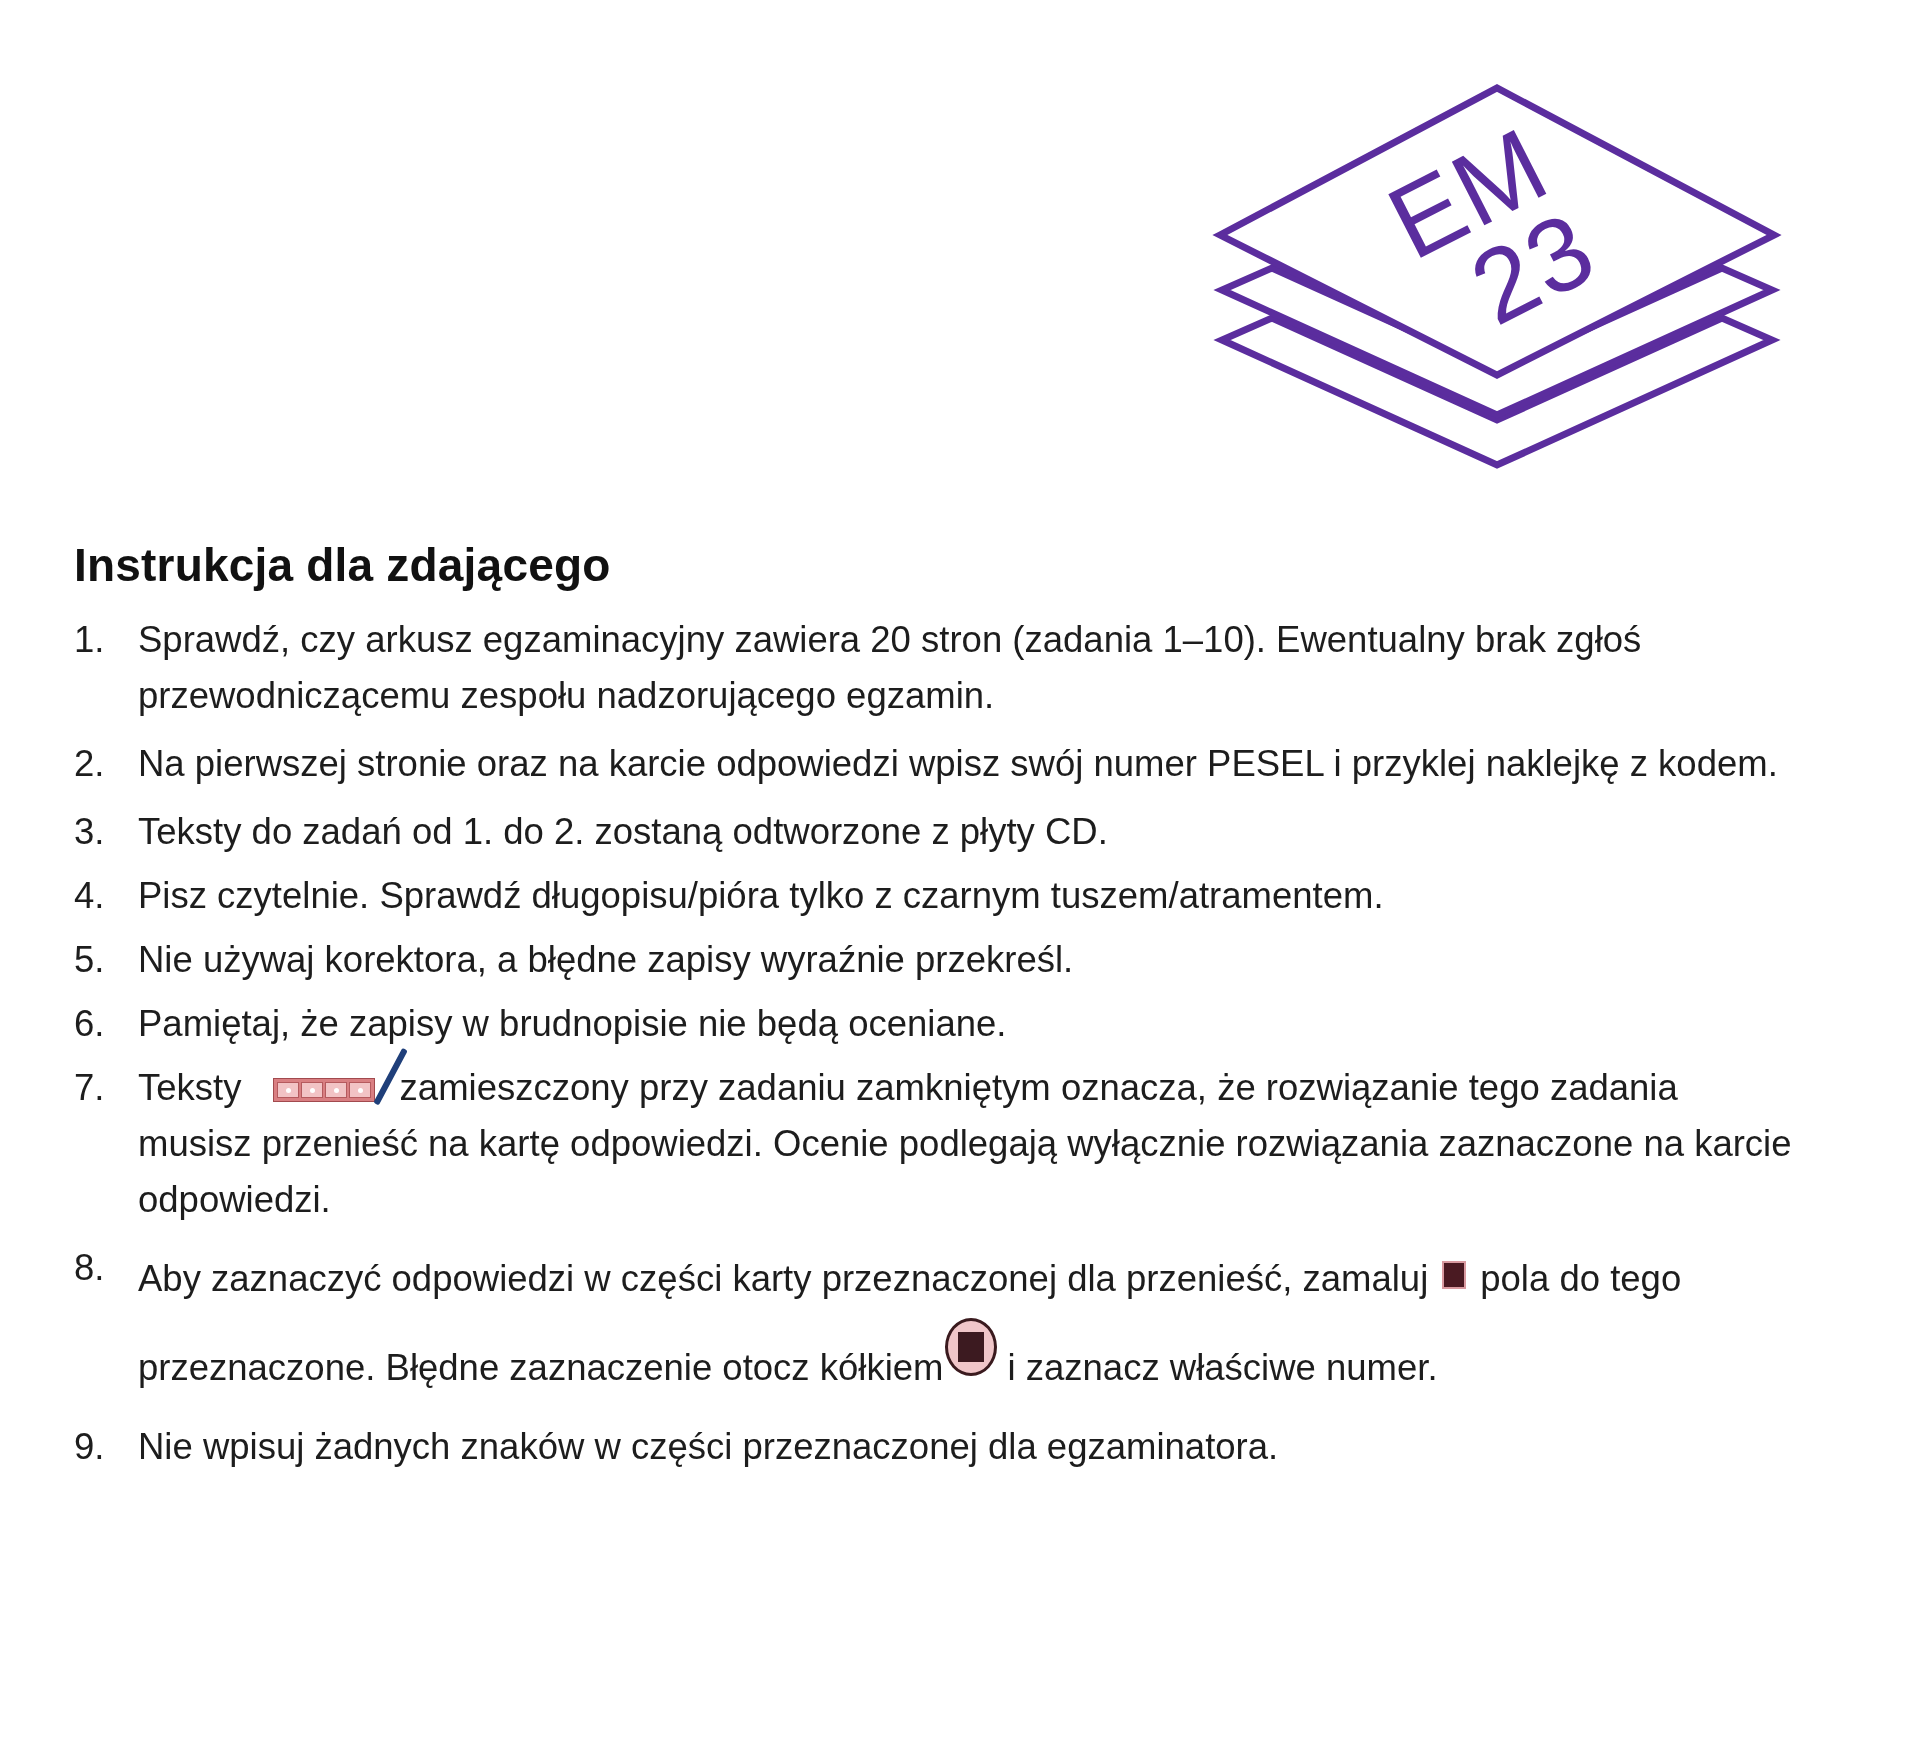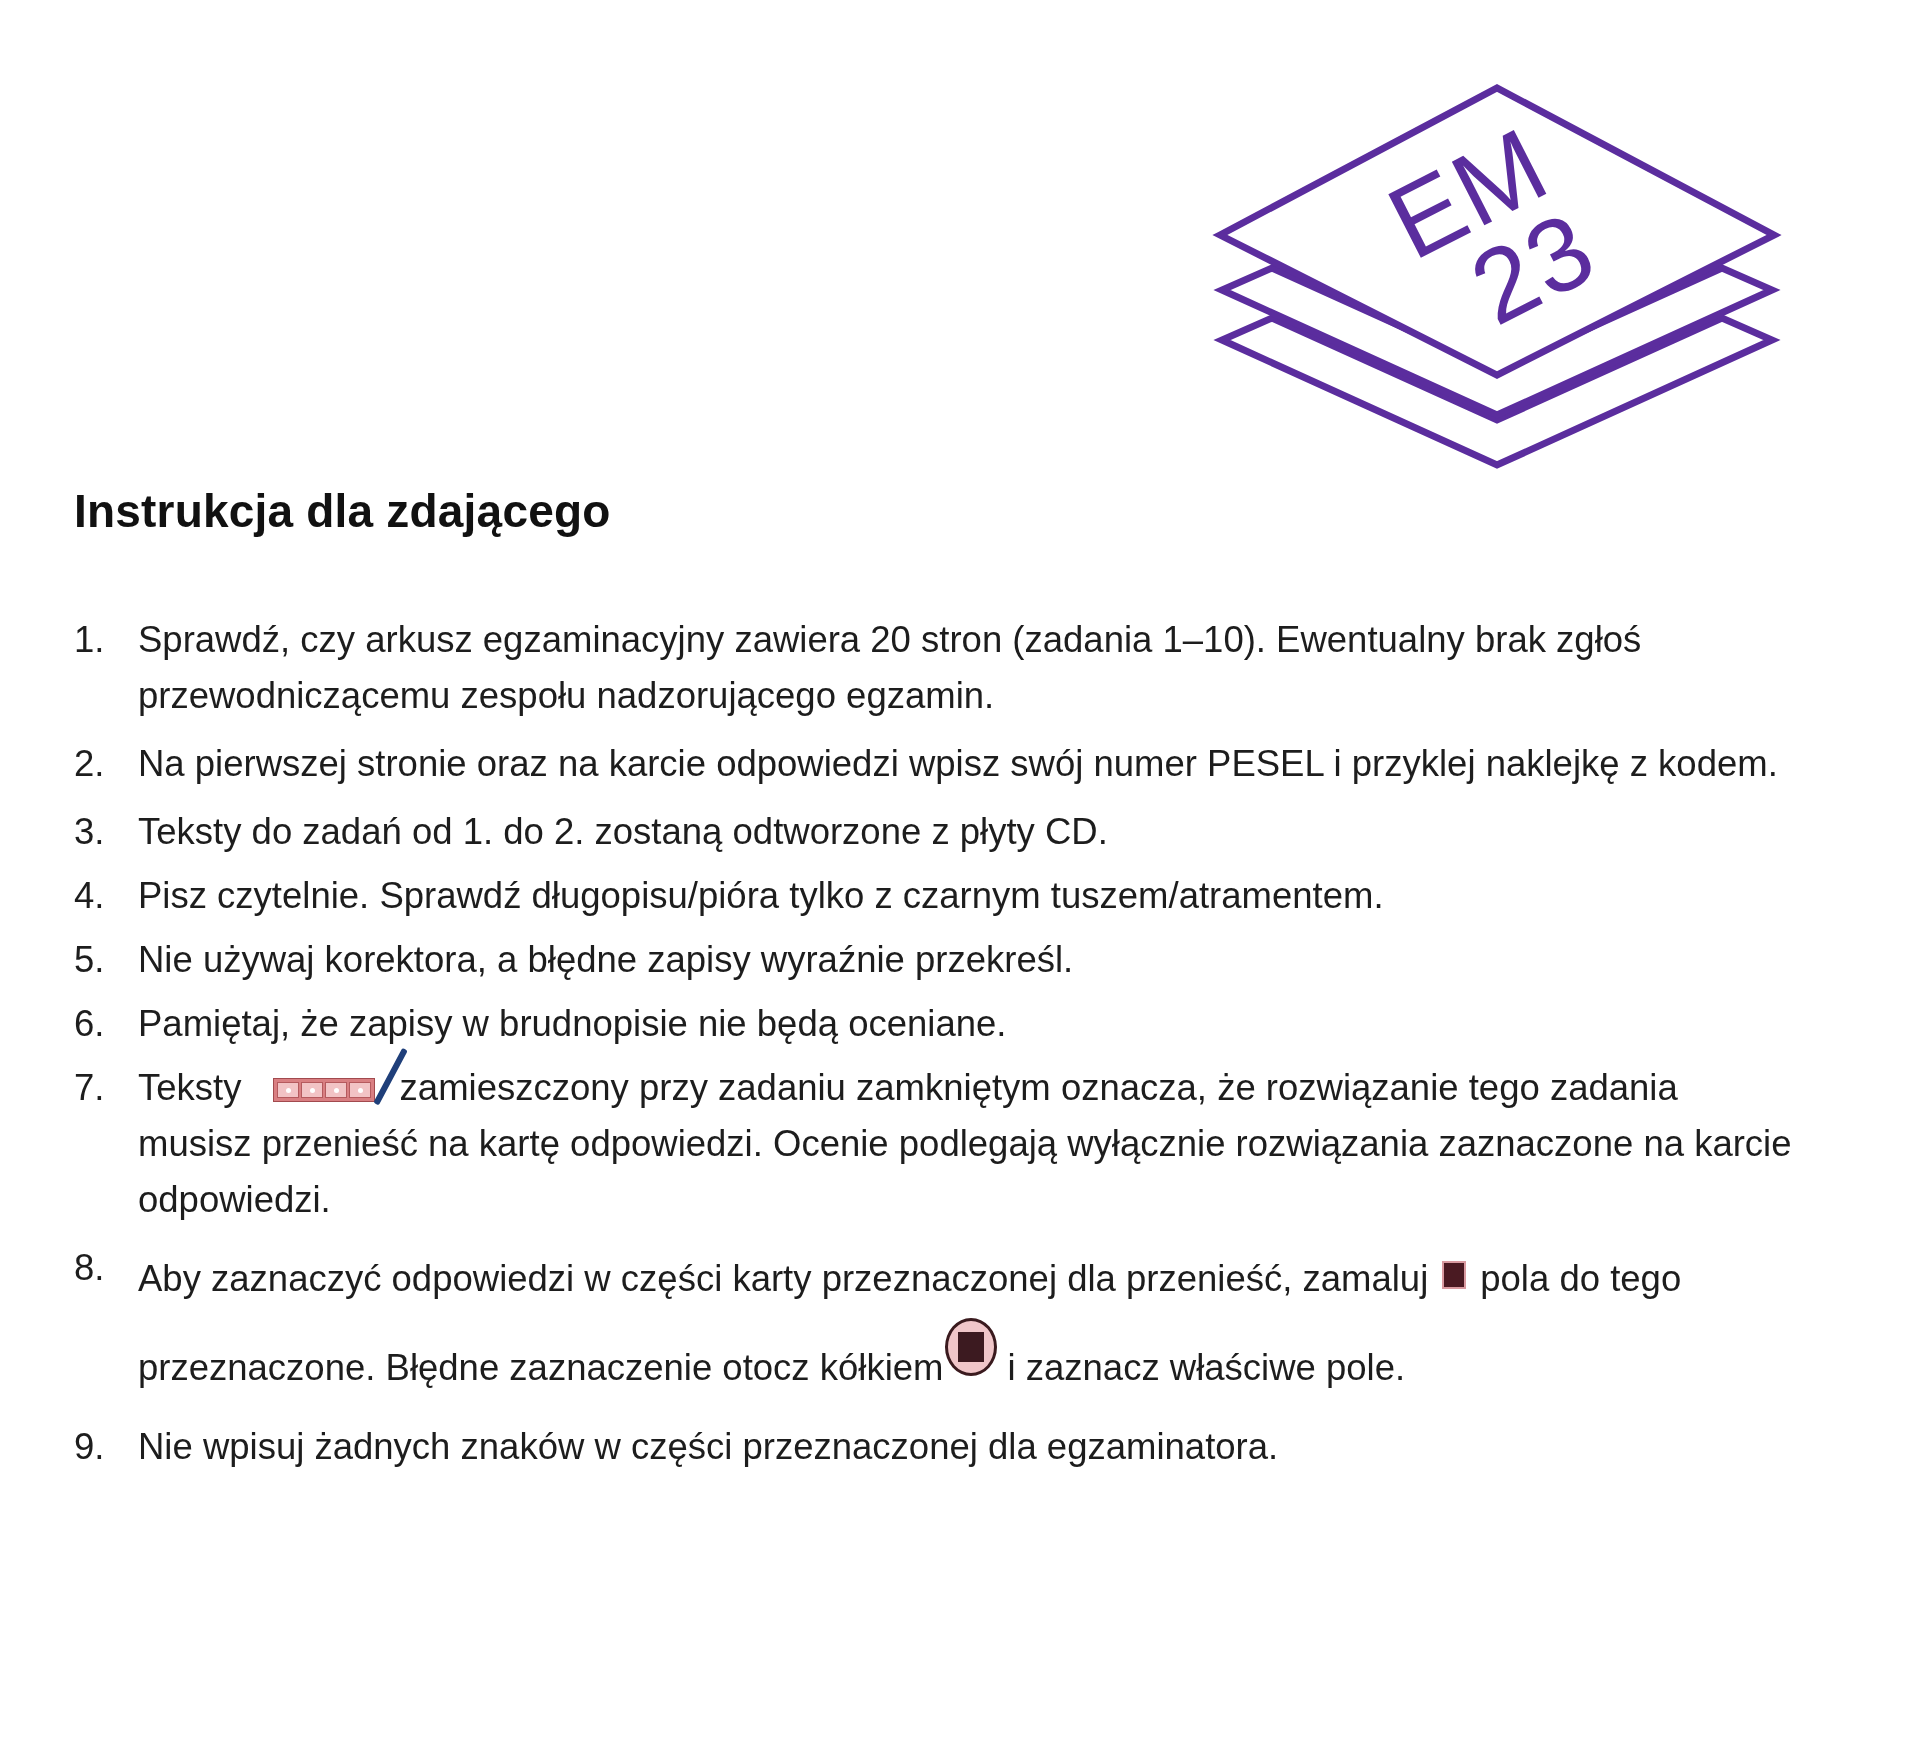--- a/index.html
+++ b/index.html
@@ -20,21 +20,21 @@
       left: 1212px;
       top: 80px;
       width: 570px;
       height: 390px;
     }
     .logo svg { width: 100%; height: 100%; display: block; }
 
     .title {
       position: absolute;
       left: 74px;
-      top: 484px;
+      top: 538px;
       margin: 0;
       font-size: 46px;
       font-weight: bold;
       letter-spacing: 0.2px;
       color: #111;
     }
 
     .list {
       position: absolute;
       left: 74px;
@@ -202,20 +202,20 @@
             <span></span>
             <span></span>
             <span></span>
           </span><span class="pen"></span></span>
       <span>zamieszczony przy zadaniu zamkniętym oznacza, że rozwiązanie tego zadania musisz przenieść na kartę odpowiedzi. Ocenie podlegają wyłącznie rozwiązania zaznaczone na karcie odpowiedzi.</span>
     </span>
   </li>
   <li class="item tall">
     <span class="num">8.</span>
     <span class="body">
-      <span>Aby zaznaczyć odpowiedzi w części karty przeznaczonej dla przenieść, zamaluj</span><span class="sym-filled"></span><span>pola do tego przeznaczone. Błędne zaznaczenie otocz kółkiem</span><span class="sym-circled"></span><span>i zaznacz właściwe pole.</span>
+      <span>Aby zaznaczyć odpowiedzi w części karty przeznaczonej dla przenieść, zamaluj</span><span class="sym-filled"></span><span>pola do tego przeznaczone. Błędne zaznaczenie otocz kółkiem</span><span class="sym-circled"></span><span>i zaznacz właściwe numer.</span>
     </span>
   </li>
   <li class="item">
     <span class="num">9.</span>
     <span class="body">Nie wpisuj żadnych znaków w części przeznaczonej dla egzaminatora.</span>
   </li>
 </ol>
 
 </body></html>

